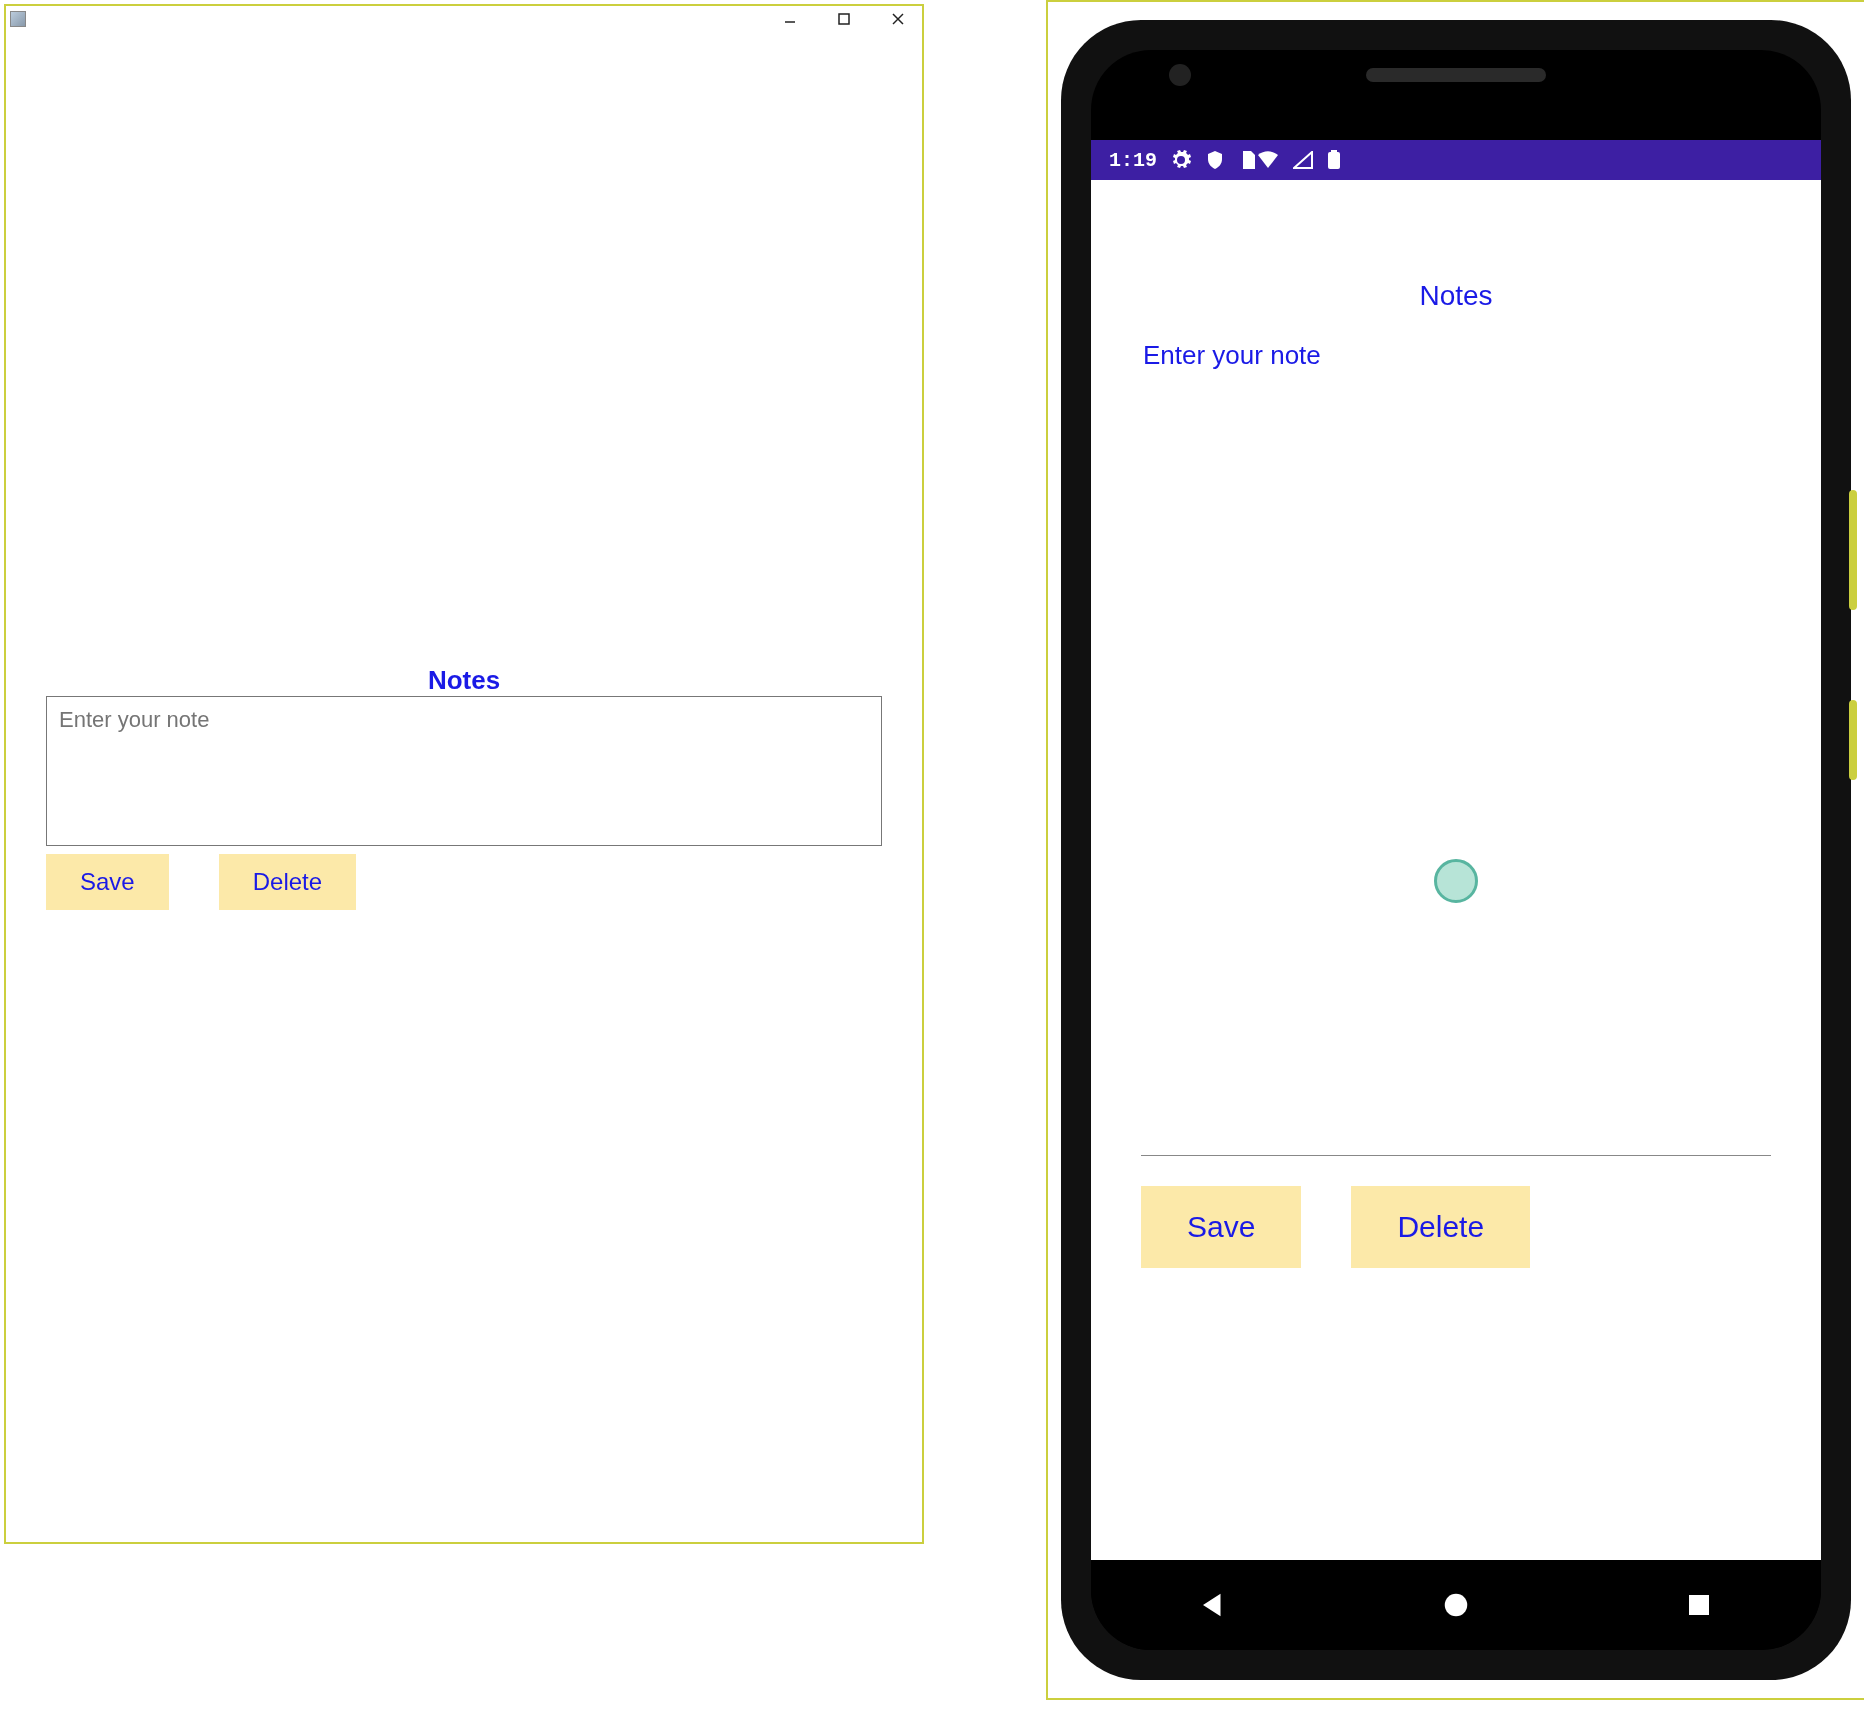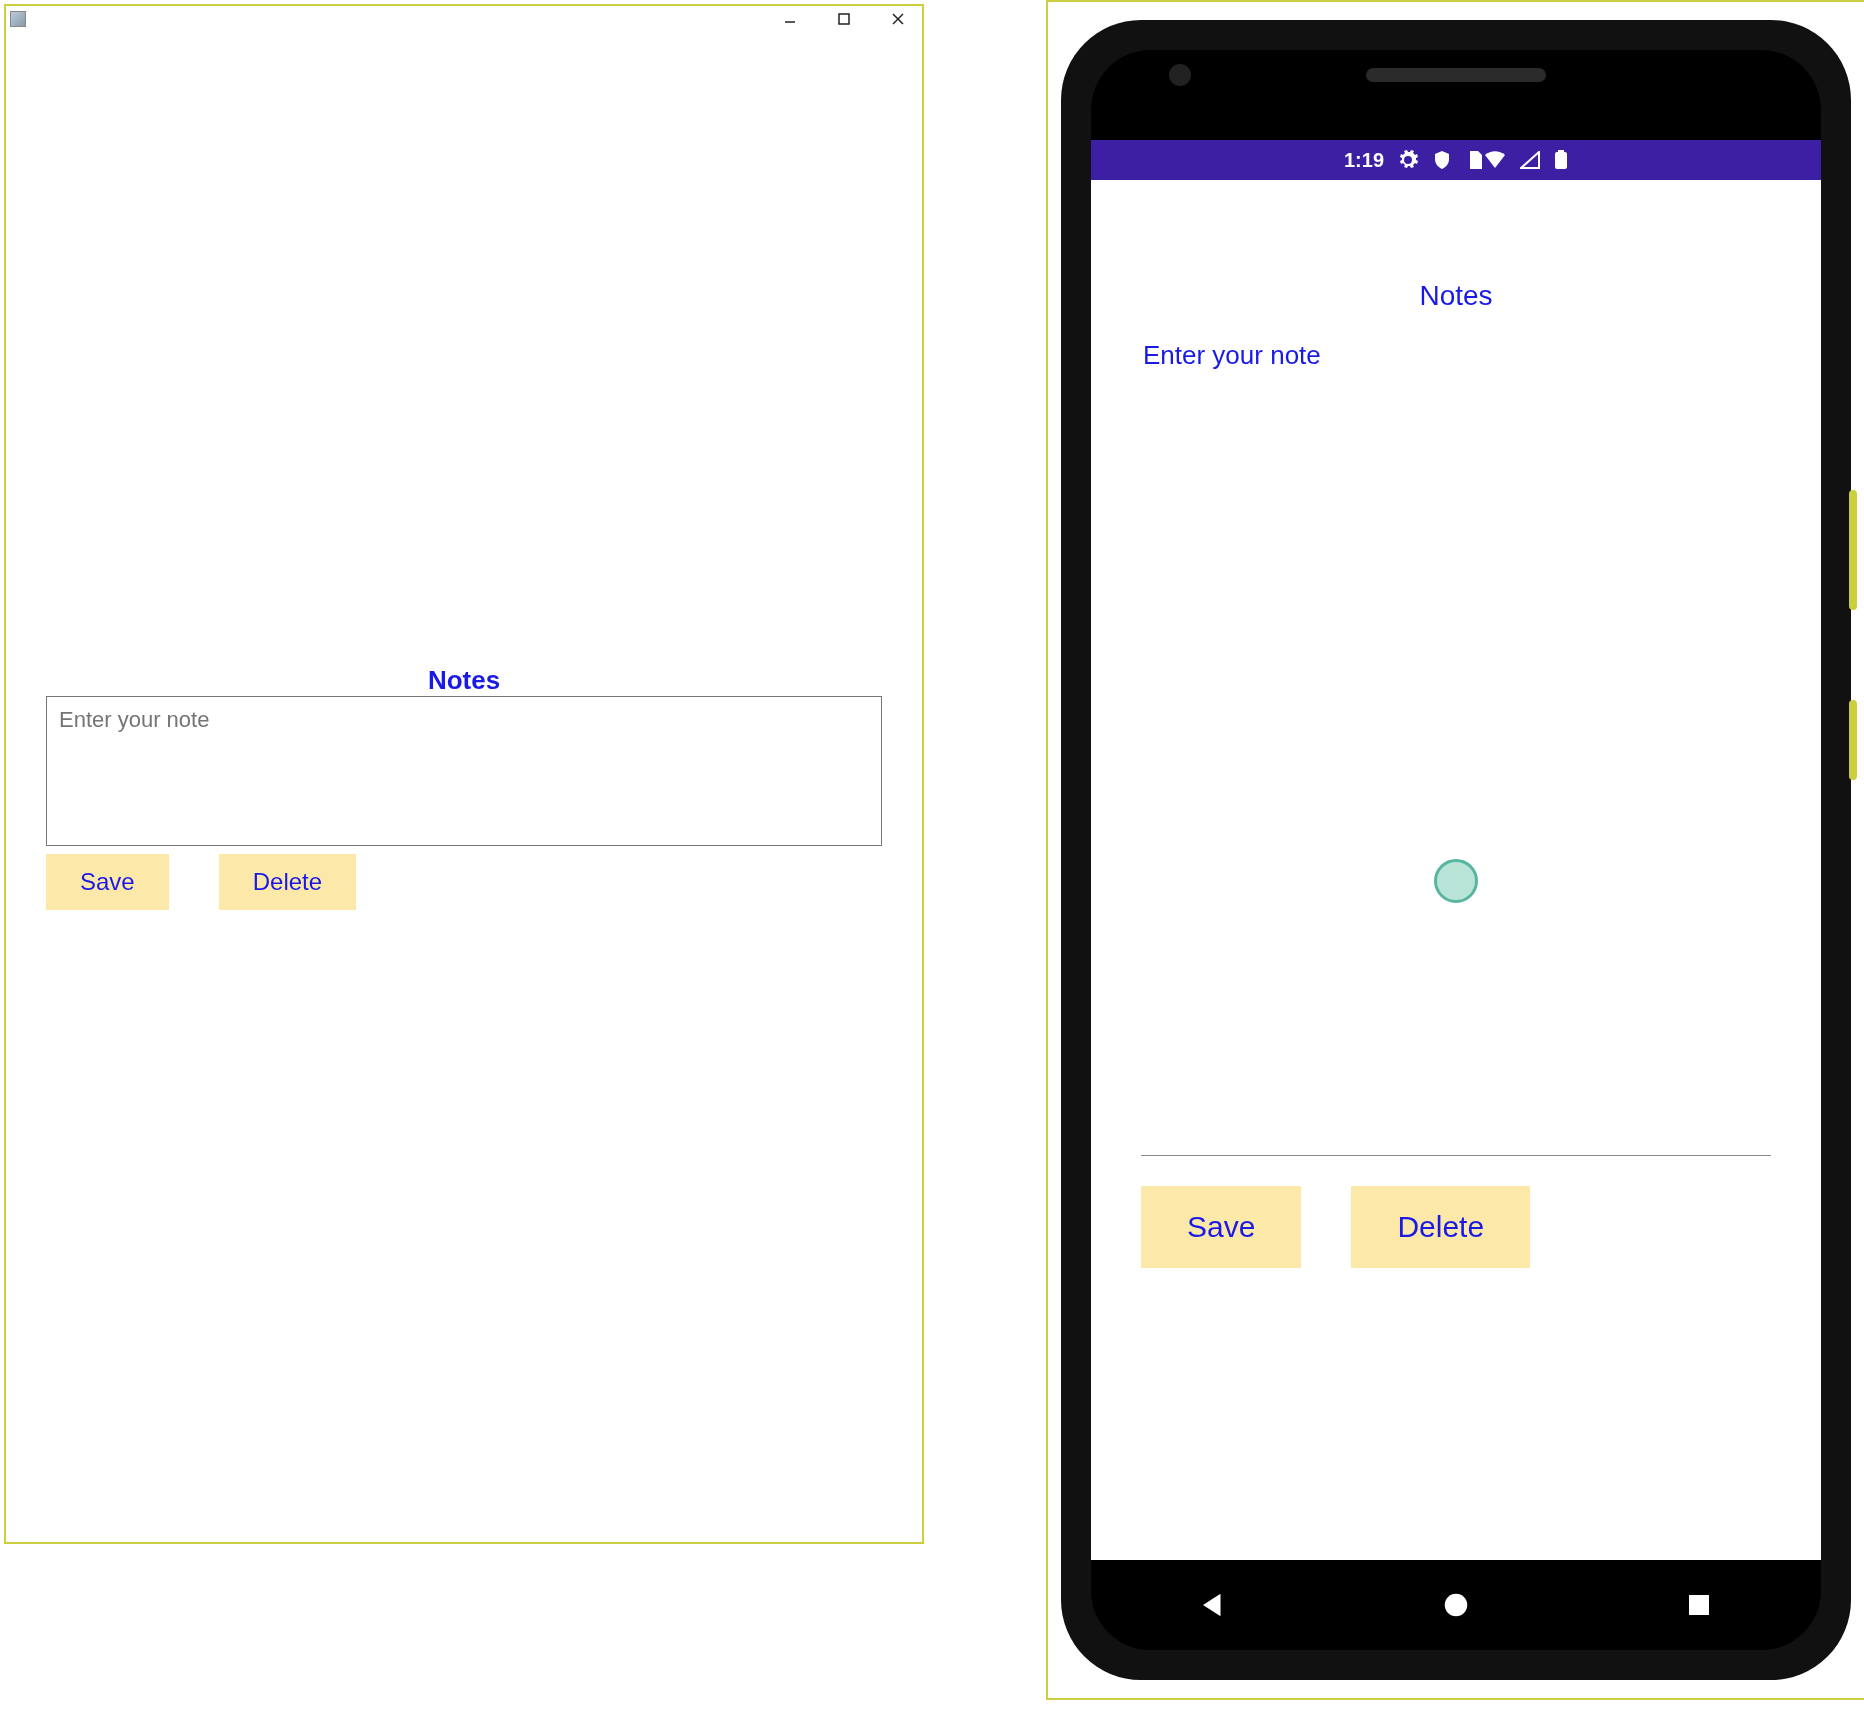--- a/index.html
+++ b/index.html
@@ -131,24 +131,25 @@
     .phone-sidebtn.b1{top:470px;}
     .phone-sidebtn.b2{top:680px;height:80px;}
 
     .statusbar{
       height:40px;
       margin-top:90px;
       background:#3d1fa3;
       color:#fff;
       display:flex;
       align-items:center;
-      justify-content:center;
+      justify-content:flex-start;
       padding:12px 18px;
       font-size:20px;
       font-weight:600;
+      font-family:Liberation Mono, monospace;
     }
     .statusbar .left, .statusbar .right{ display:flex; align-items:center; gap:14px; }
     .statusbar svg{ fill:#fff; }
 
     .app-screen{
       flex:1;
       background:#fff;
       display:flex;
       flex-direction:column;
       padding:40px 50px 40px 50px;

